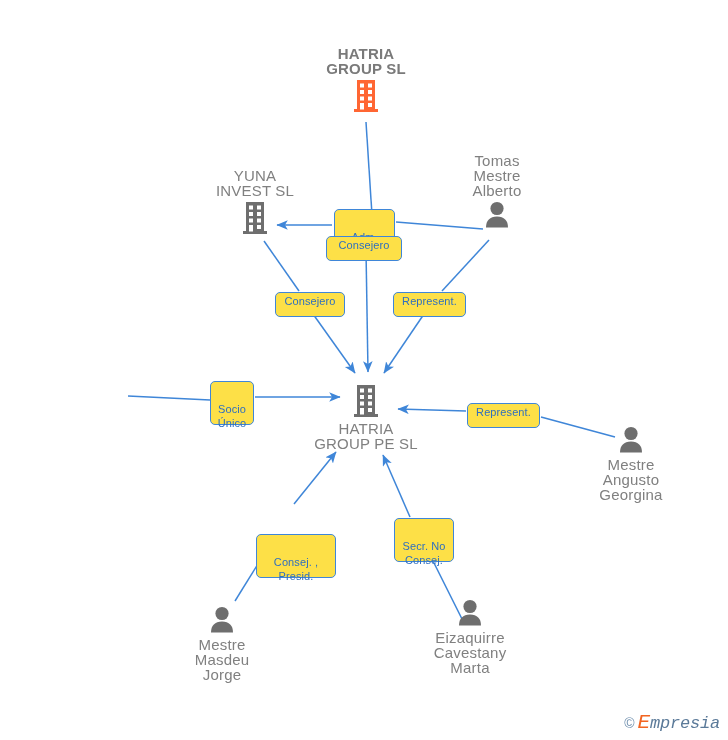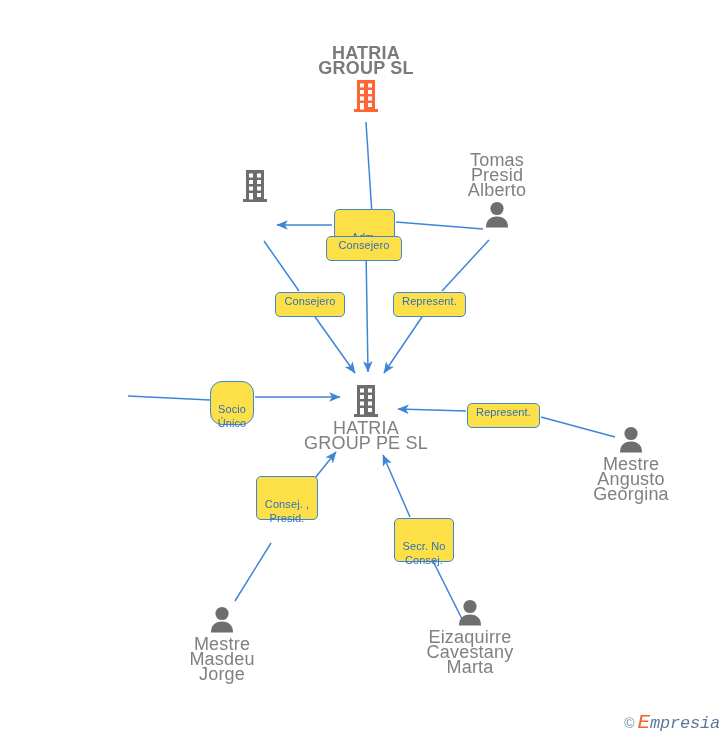--- a/index.html
+++ b/index.html
@@ -24,21 +24,21 @@
     width: 728px;
     height: 740px;
   }
   .node {
     position: absolute;
     text-align: center;
     width: 140px;
     margin-left: -70px;
   }
   .node .caption {
-    font-size: 18px;
+    font-size: 15px;
     line-height: 15px;
     color: #808080;
     letter-spacing: 0.2px;
     white-space: pre-line;
   }
   .node.root .caption {
     font-weight: bold;
     color: #7a7a7a;
   }
   .node .glyph {
@@ -140,37 +140,39 @@
       <rect x="8" y="12" width="4" height="4" fill="#fff"></rect>
       <rect x="16" y="12" width="4" height="4" fill="#fff"></rect>
       <rect x="8" y="18.5" width="4" height="4" fill="#fff"></rect>
       <rect x="16" y="18.5" width="4" height="4" fill="#fff"></rect>
       <rect x="8" y="25" width="4" height="6.5" fill="#fff"></rect>
       <rect x="16" y="25" width="4" height="4" fill="#fff"></rect>
     </svg>
   </div>
 
   <div class="node above" style="left:255px; top:168px;">
+    <div class="caption">YUNA
+INVEST  SL</div>
     <svg class="glyph" width="28" height="36" viewBox="0 0 28 36">
       <rect x="5" y="2" width="18" height="30" fill="#6E6E6E"></rect>
       <rect x="2" y="31" width="24" height="3" fill="#6E6E6E"></rect>
       <rect x="8" y="5.5" width="4" height="4" fill="#fff"></rect>
       <rect x="16" y="5.5" width="4" height="4" fill="#fff"></rect>
       <rect x="8" y="12" width="4" height="4" fill="#fff"></rect>
       <rect x="16" y="12" width="4" height="4" fill="#fff"></rect>
       <rect x="8" y="18.5" width="4" height="4" fill="#fff"></rect>
       <rect x="16" y="18.5" width="4" height="4" fill="#fff"></rect>
       <rect x="8" y="25" width="4" height="6.5" fill="#fff"></rect>
       <rect x="16" y="25" width="4" height="4" fill="#fff"></rect>
     </svg>
   </div>
 
   <div class="node above" style="left:497px; top:153px;">
     <div class="caption">Tomas
-Presid
+Mestre
 Alberto</div>
     <svg class="glyph" width="30" height="30" viewBox="0 0 30 30">
       <circle cx="15" cy="8.5" r="6.6" fill="#6E6E6E"></circle>
       <path d="M15,16.5 C22.2,16.5 26,20.6 26,27.5 L4,27.5 C4,20.6 7.8,16.5 15,16.5 Z" fill="#6E6E6E"></path>
     </svg>
   </div>
 
 
   <div class="node below" style="left:366px; top:383px;">
     <svg class="glyph" width="28" height="36" viewBox="0 0 28 36">
@@ -221,26 +223,26 @@
 
   <div class="edge-label" style="left:334px; top:209px; width:61px; height:36px;">Adm.
 Único</div>
 
   <div class="edge-label" style="left:326px; top:236px; width:76px; height:21px; padding-top:2px;">Consejero</div>
 
   <div class="edge-label" style="left:275px; top:292px; width:70px; height:21px; padding-top:2px;">Consejero</div>
 
   <div class="edge-label" style="left:393px; top:292px; width:73px; height:21px; padding-top:2px;">Represent.</div>
 
-  <div class="edge-label" style="left:210px; top:381px; width:44px; height:36px;border-radius:12px;">Socio
+  <div class="edge-label" style="left:210px; top:381px; width:44px; height:36px;">Socio
 Único</div>
 
   <div class="edge-label" style="left:467px; top:403px; width:73px; height:21px; padding-top:2px;">Represent.</div>
 
-  <div class="edge-label" style="left:256px; top:476px; width:62px; height:36px;">Consej. ,
+  <div class="edge-label" style="left:256px; top:534px; width:80px; height:36px;">Consej. ,
 Presid.</div>
 
   <div class="edge-label" style="left:394px; top:518px; width:60px; height:36px;">Secr.  No
 Consej.</div>
 
   <div class="watermark">
     <span class="copy">©</span>
     <span class="brand"><span class="cap">E</span><span>mpresia</span></span>
   </div>
 

